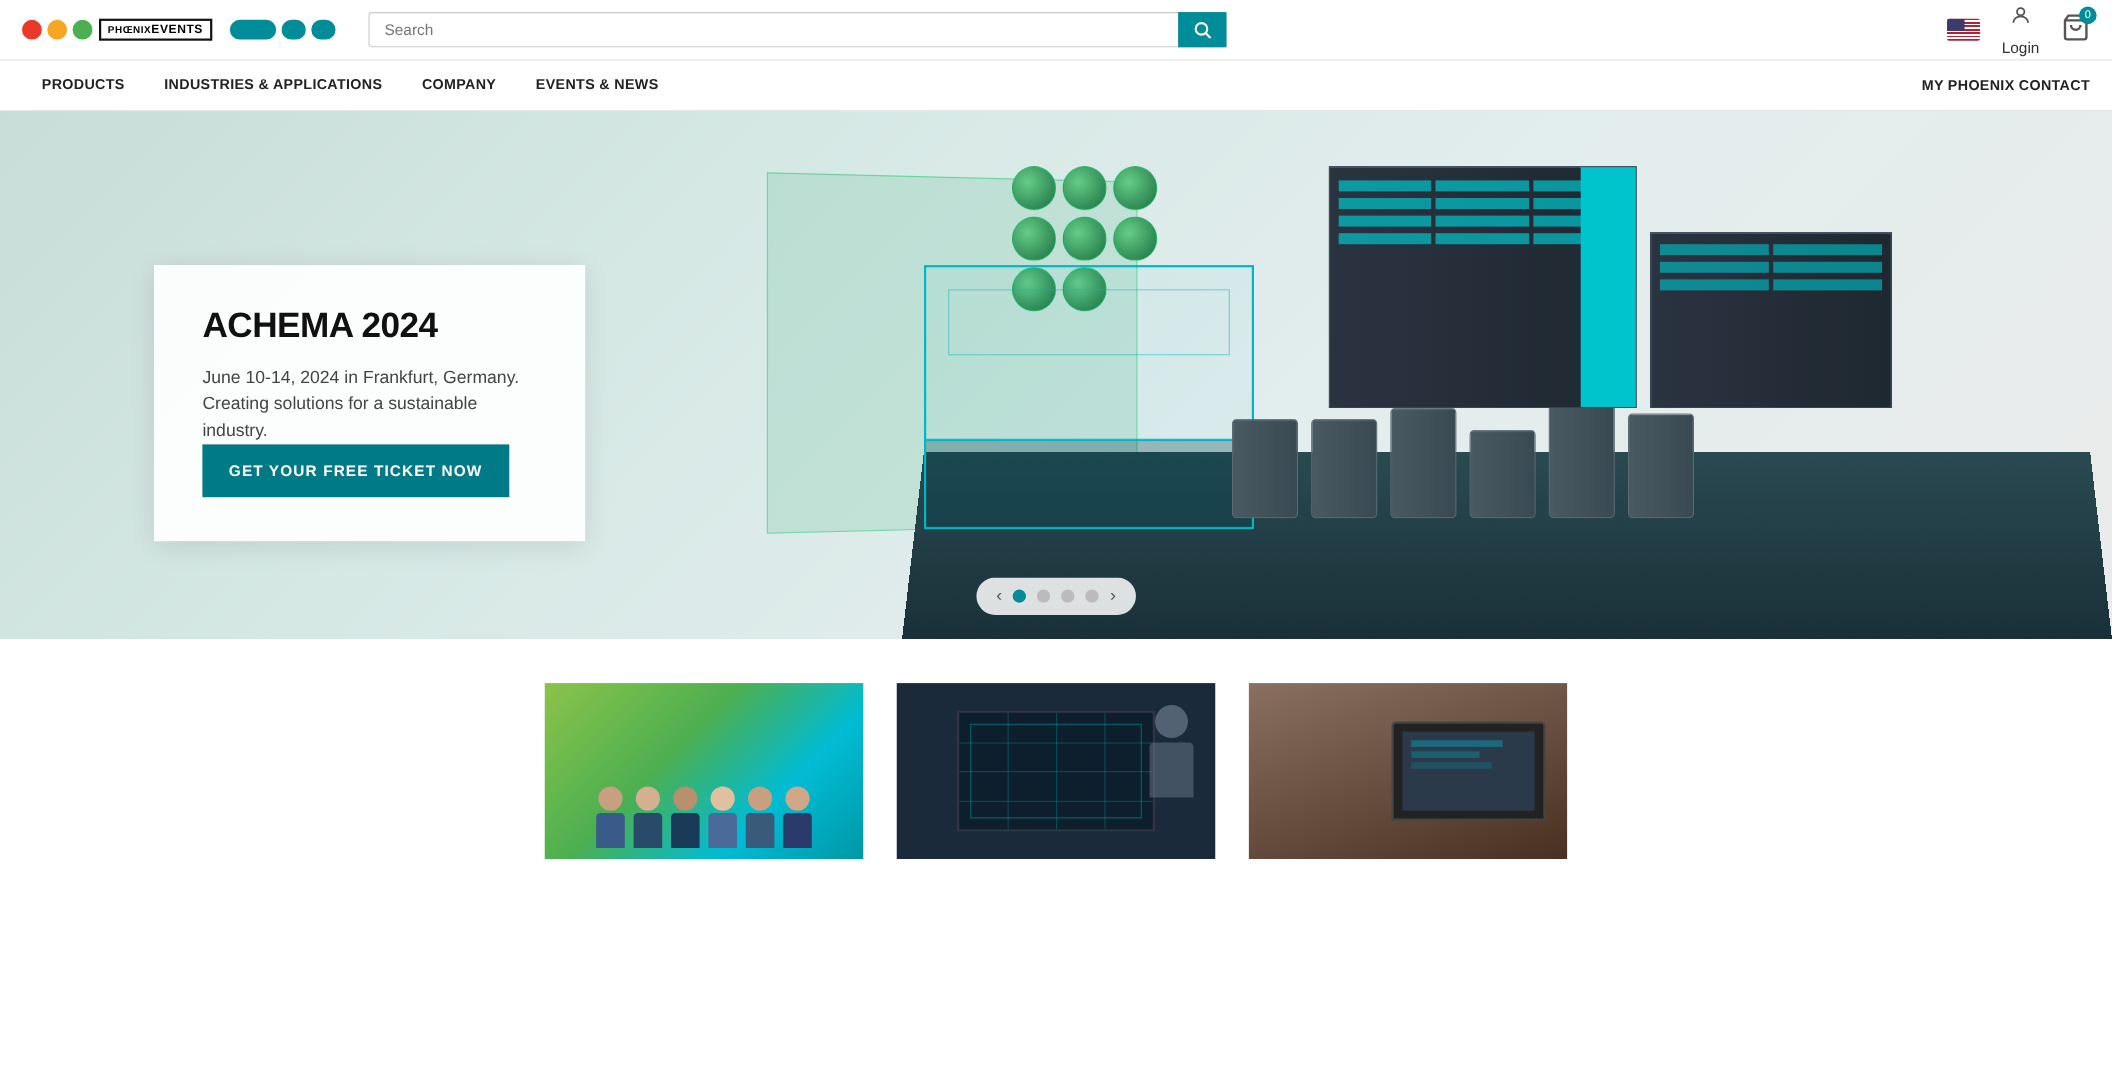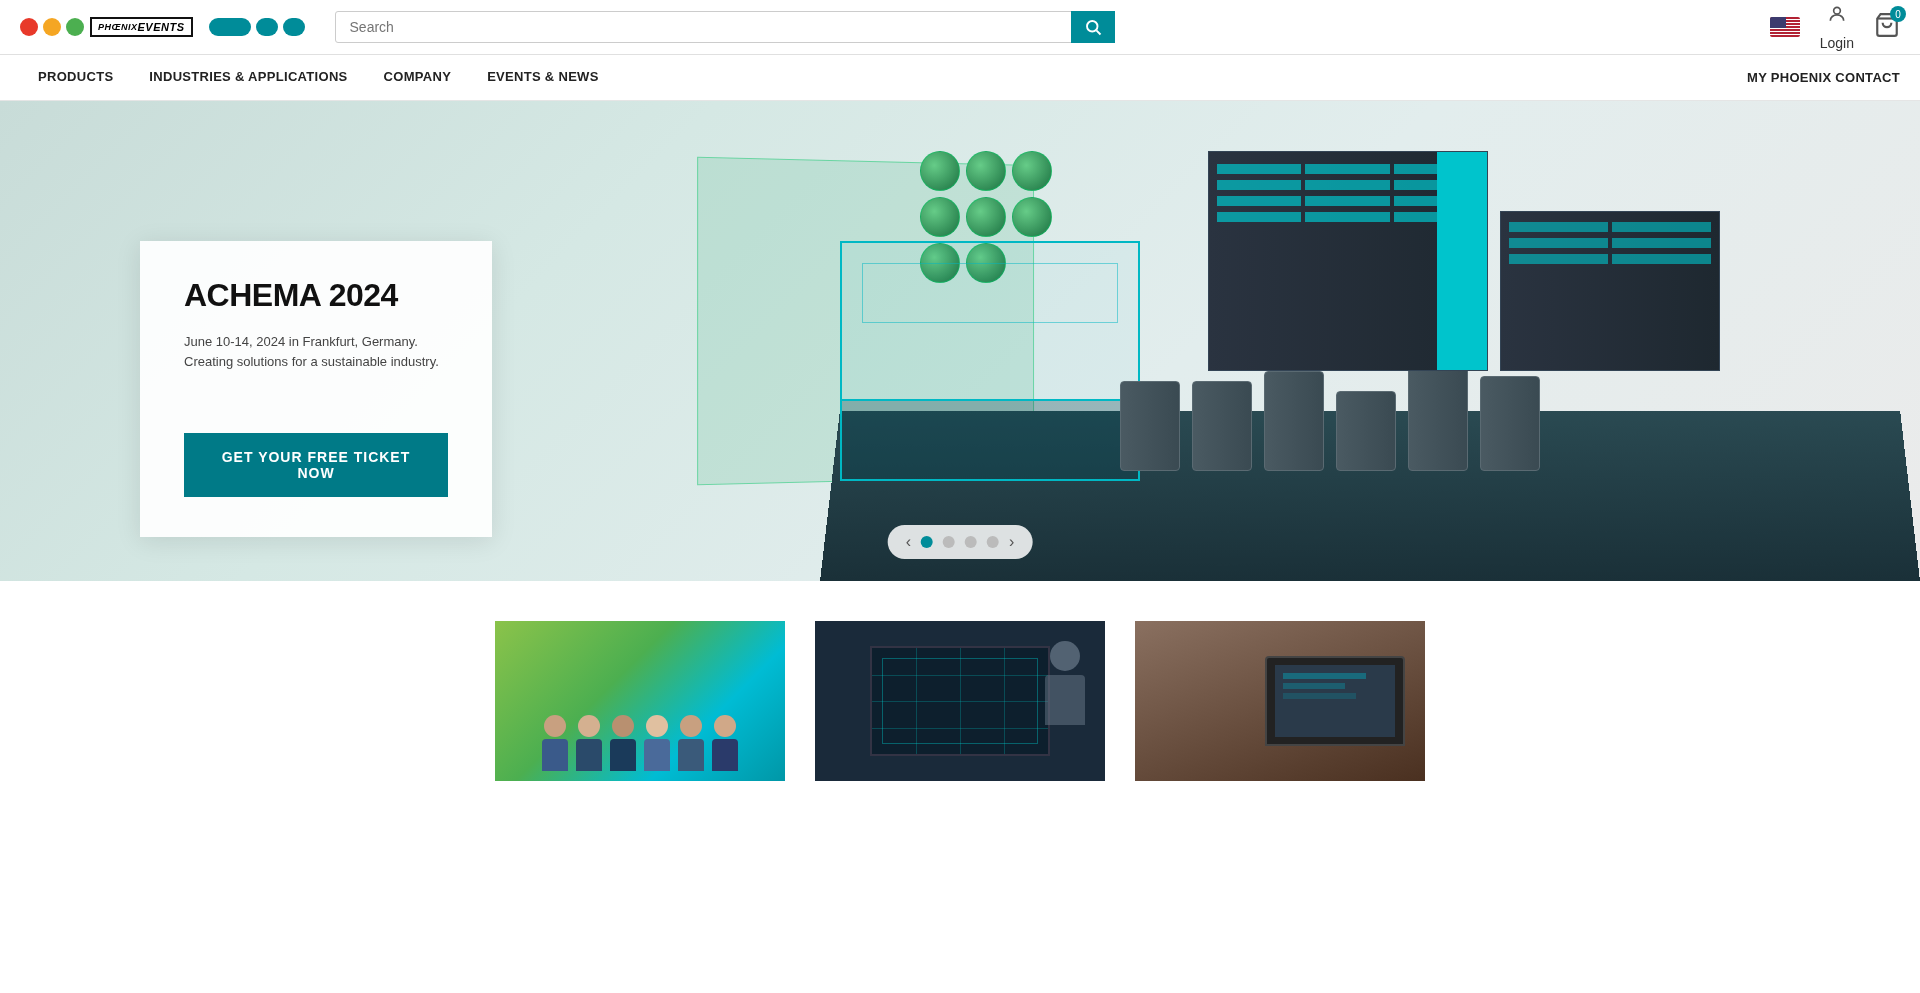--- a/index.html
+++ b/index.html
@@ -14,21 +14,20 @@
       border-bottom: 1px solid #e0e0e0;
       padding: 0 20px;
       position: relative;
       z-index: 100;
     }
     .logo-area {
       display: flex;
       align-items: center;
       gap: 6px;
       min-width: 260px;
-      font-style: italic;
     }
     .logo-dots {
       display: flex;
       gap: 5px;
       align-items: center;
     }
     .dot {
       width: 18px;
       height: 18px;
       border-radius: 50%;
@@ -235,48 +234,46 @@
       height: 100%;
     }
 
     
     .hero-card {
       position: absolute;
       top: 140px;
       left: 140px;
       background: rgba(255,255,255,0.92);
       padding: 36px 44px 40px 44px;
-      width: 352px;
+      width: 392px;
       box-shadow: 0 4px 24px rgba(0,0,0,0.1);
     }
     .hero-title {
       font-size: 32px;
       font-weight: 800;
       color: #111;
       margin-bottom: 18px;
       letter-spacing: -0.5px;
     }
     .hero-desc {
-      font-size: 13px;
+      font-size: 16px;
       color: #444;
       line-height: 1.5;
-      margin-bottom: 30px;
     }
     .hero-cta-btn {
       background: #007a87;
       color: #fff;
       border: none;
       padding: 16px 24px;
       font-size: 14px;
       font-weight: 700;
       letter-spacing: 1px;
       cursor: pointer;
       text-transform: uppercase;
       display: inline-block;
-      margin-top: 32px;
     }
 
     
     .slider-controls {
       position: absolute;
       bottom: 22px;
       left: 50%;
       transform: translateX(-50%);
       display: flex;
       align-items: center;

